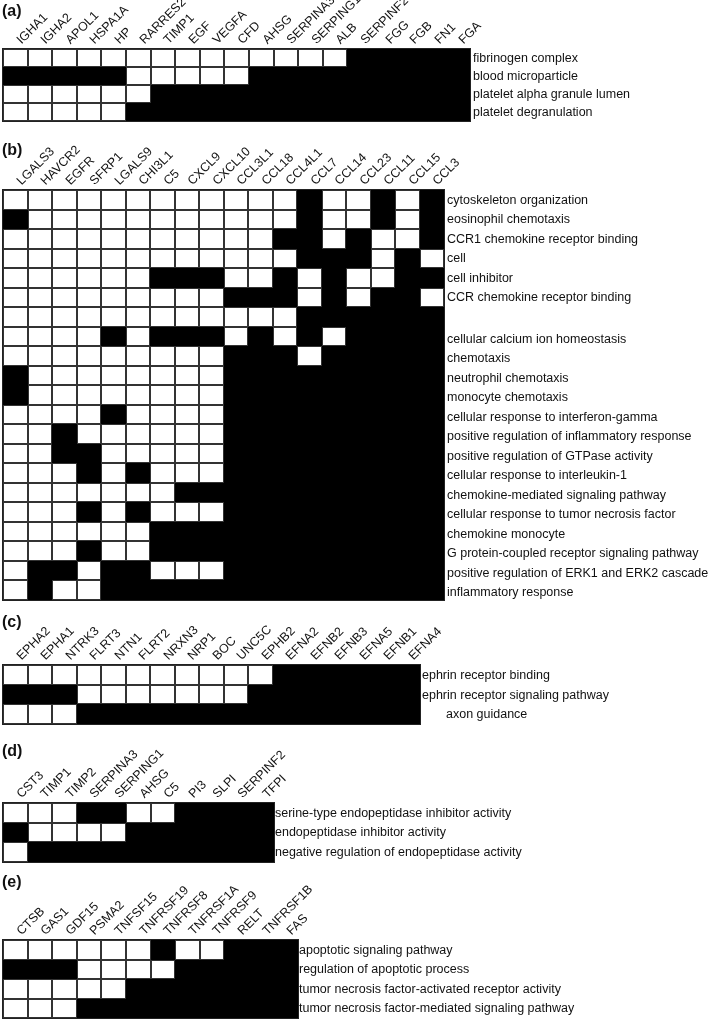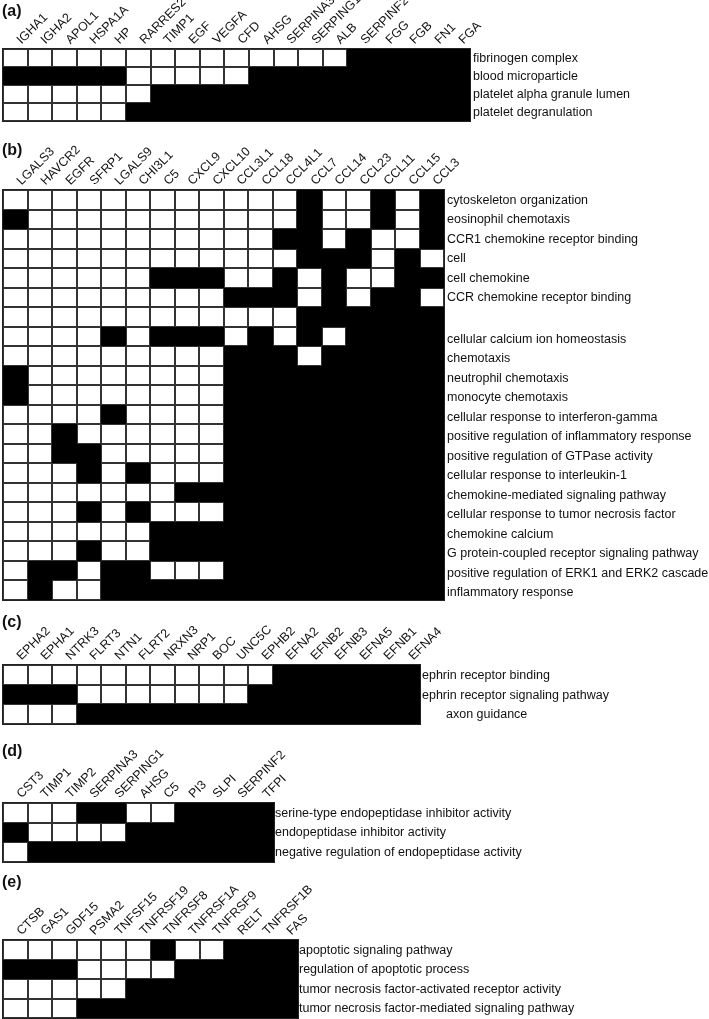--- a/index.html
+++ b/index.html
@@ -528,33 +528,33 @@
       <div class="cell on"></div>
       <div class="cell on"></div>
       <div class="cell on"></div>
       <div class="cell on"></div>
     </div>
     <div class="row-labels" style="top: 190px; left: 447px;">
       <div class="row-label" style="height: 19.5px;">cytoskeleton organization</div>
       <div class="row-label" style="height: 19.5px;">eosinophil chemotaxis</div>
       <div class="row-label" style="height: 19.5px;">CCR1 chemokine receptor binding</div>
       <div class="row-label" style="height: 19.5px;">cell</div>
-      <div class="row-label" style="height: 19.5px;">cell chemokine</div>
+      <div class="row-label" style="height: 19.5px;">cell inhibitor</div>
       <div class="row-label" style="height: 19.5px;">CCR chemokine receptor binding</div>
       <div class="row-label" style="height: 19.5px; margin-top: 22px;">cellular calcium ion homeostasis</div>
       <div class="row-label" style="height: 19.5px;">chemotaxis</div>
       <div class="row-label" style="height: 19.5px;">neutrophil chemotaxis</div>
       <div class="row-label" style="height: 19.5px;">monocyte chemotaxis</div>
       <div class="row-label" style="height: 19.5px;">cellular response to interferon-gamma</div>
       <div class="row-label" style="height: 19.5px;">positive regulation of inflammatory response</div>
       <div class="row-label" style="height: 19.5px;">positive regulation of GTPase activity</div>
       <div class="row-label" style="height: 19.5px;">cellular response to interleukin-1</div>
       <div class="row-label" style="height: 19.5px;">chemokine-mediated signaling pathway</div>
       <div class="row-label" style="height: 19.5px;">cellular response to tumor necrosis factor</div>
-      <div class="row-label" style="height: 19.5px;">chemokine calcium</div>
+      <div class="row-label" style="height: 19.5px;">chemokine monocyte</div>
       <div class="row-label" style="height: 19.5px;">G protein-coupled receptor signaling pathway</div>
       <div class="row-label" style="height: 19.5px;">positive regulation of ERK1 and ERK2 cascade</div>
       <div class="row-label" style="height: 19.5px;">inflammatory response</div>
     </div>
   </div>
 <div class="panel">
     <div class="panel-tag" style="top: 614px;">(c)</div>
     <div class="col-labels" style="top: 602px; width: 416.5px;">
       <div class="col-label" style="left: 20.5px;">EPHA2</div>
       <div class="col-label" style="left: 45px;">EPHA1</div>

